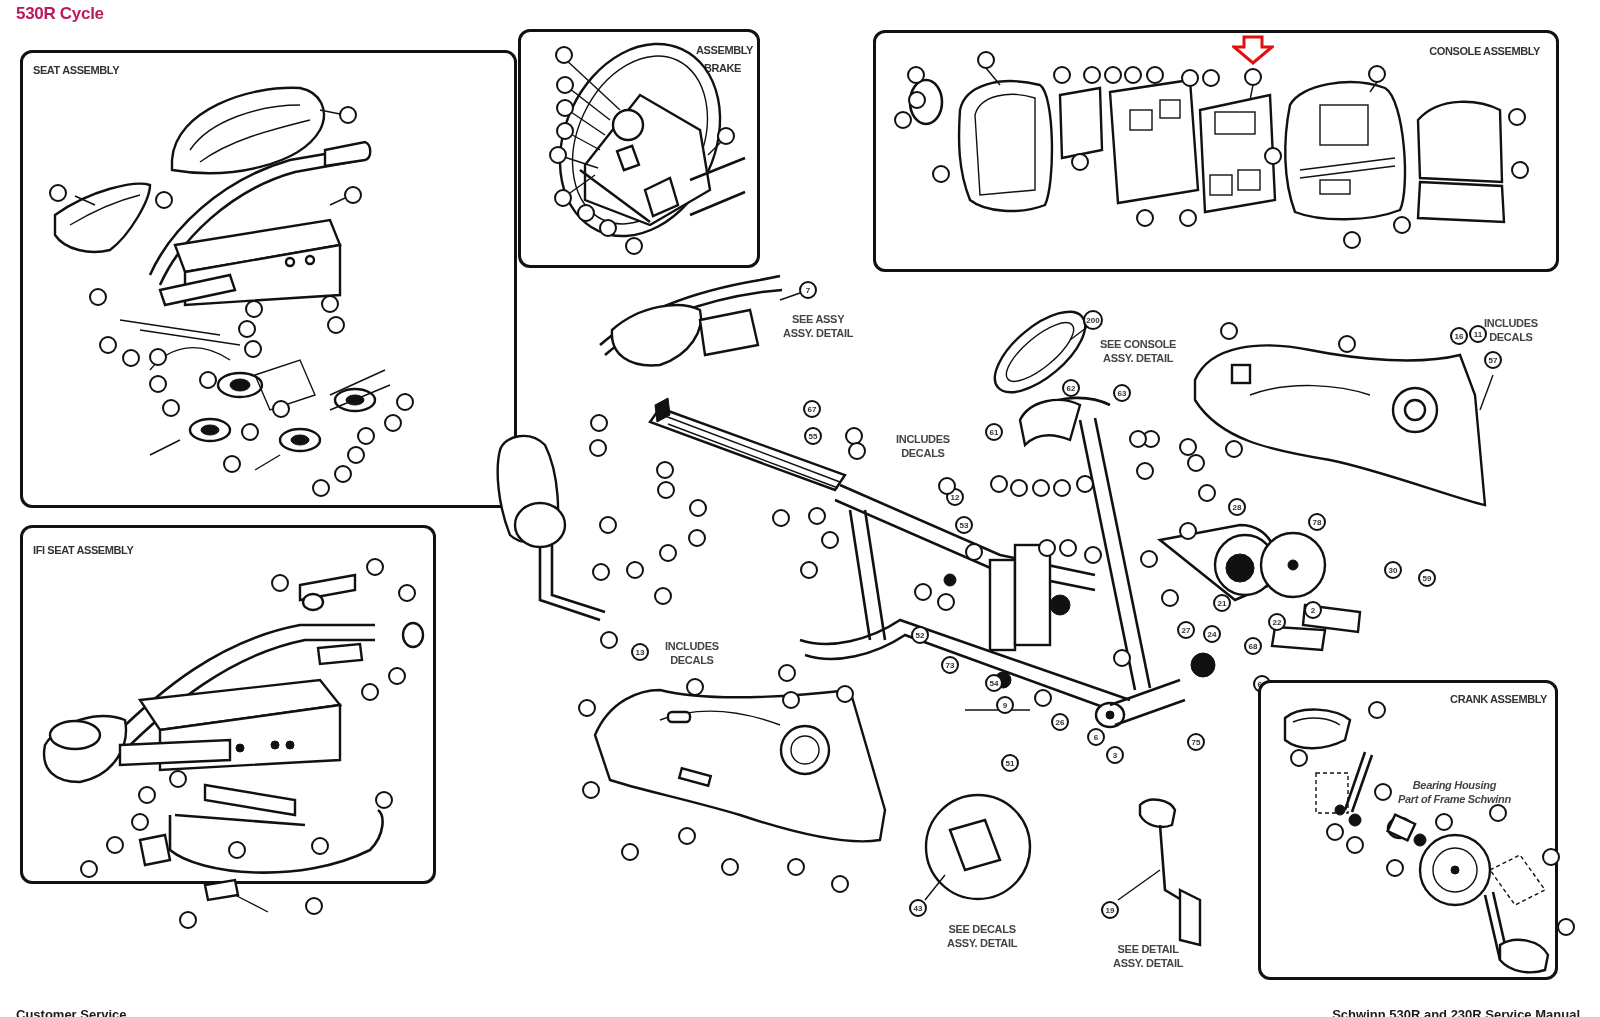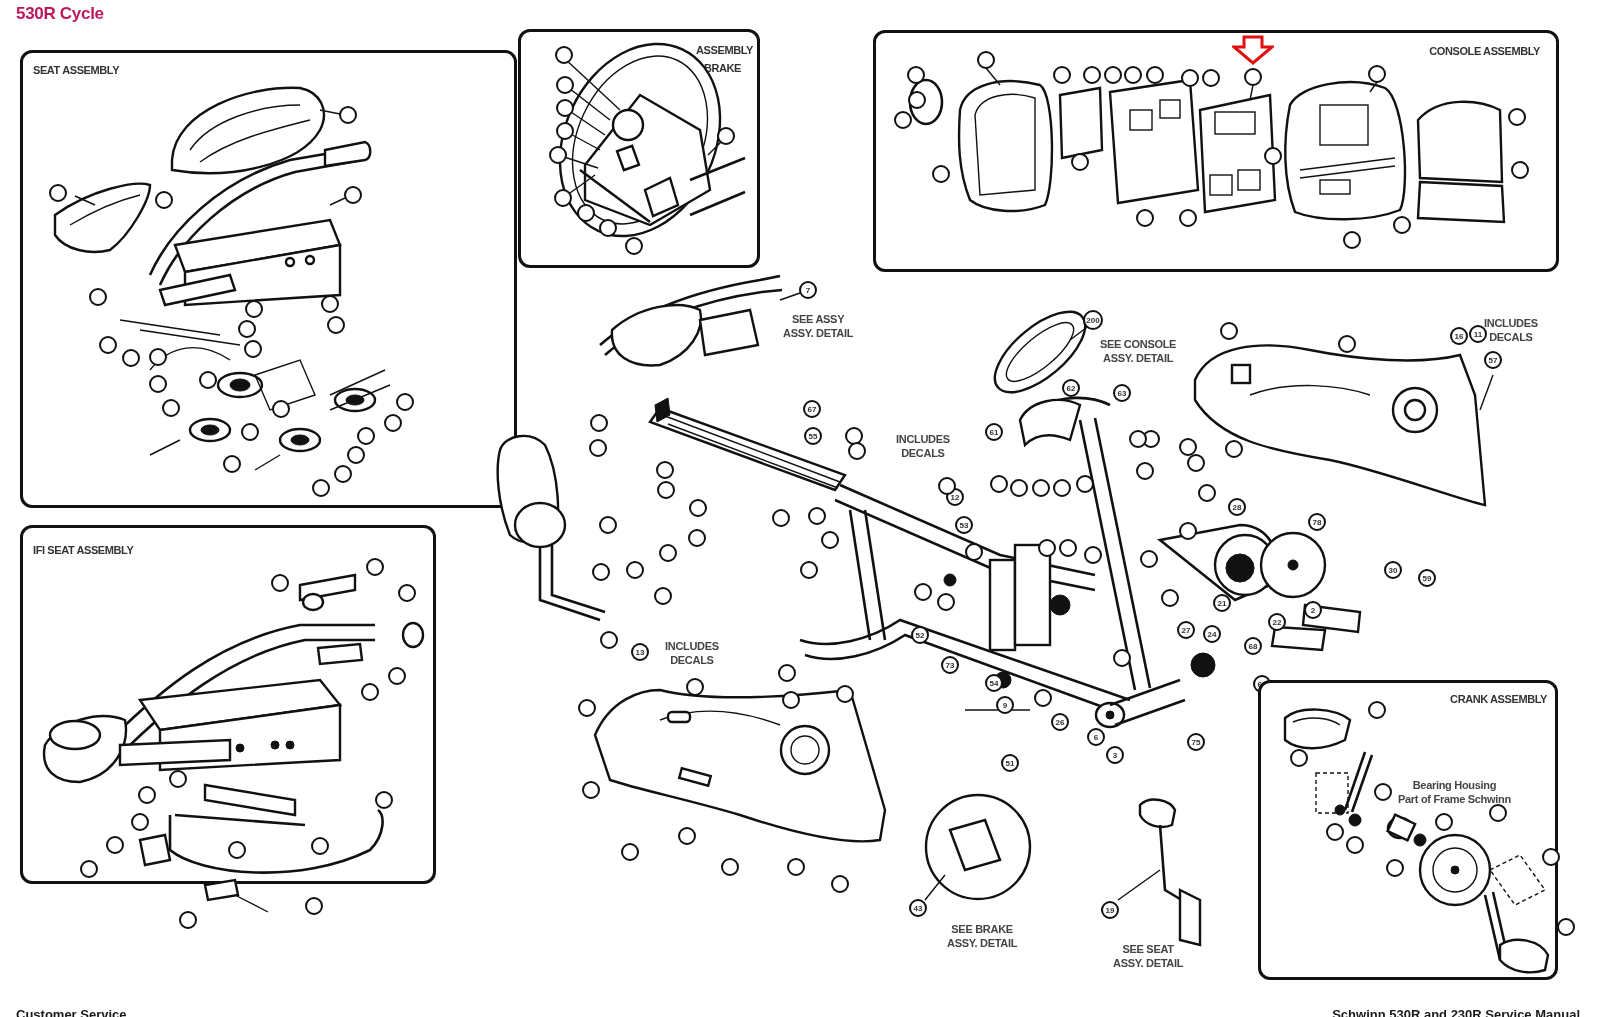--- a/index.html
+++ b/index.html
@@ -1,21 +1,21 @@
 <!DOCTYPE html>
 <html><head>
 <meta charset="utf-8">
 <style>
   html,body{margin:0;padding:0;background:#ffffff;}
   body{width:1600px;height:1017px;position:relative;overflow:hidden;font-family:"Liberation Sans",sans-serif;color:#111;}
   .page-title{position:absolute;left:16px;top:4px;font-size:17px;font-weight:bold;letter-spacing:-0.3px;color:#be185d;}
   .panel{position:absolute;border:3px solid #111;border-radius:12px;box-sizing:border-box;background:#fff;}
   .panel-label{position:absolute;font-size:11px;font-weight:bold;letter-spacing:-0.4px;color:#333;text-transform:uppercase;line-height:13px;}
   .callout{position:absolute;font-size:11px;font-weight:bold;color:#444;text-align:center;line-height:14px;letter-spacing:-0.3px;white-space:nowrap;}
-  .callout.normal{text-transform:none;font-weight:bold;}
+  .callout.normal{text-transform:none;font-weight:bold;font-style:italic;}
   svg.art{position:absolute;left:0;top:0;overflow:visible;}
   .balloon circle{fill:#fff;stroke:#111;stroke-width:2;}
   .balloon text{font-family:"Liberation Sans",sans-serif;font-size:8px;fill:#333;text-anchor:middle;dominant-baseline:central;font-weight:bold;}
   .ln{stroke:#111;stroke-width:1.4;fill:none;}
   .thick{stroke:#111;stroke-width:2.6;fill:none;}
   .part{stroke:#111;stroke-width:2.4;fill:#fff;}
   .dark{fill:#111;stroke:#111;}
   .dash{stroke:#111;stroke-width:1.4;fill:none;stroke-dasharray:4 3;}
   .footer-left{position:absolute;left:16px;top:1007px;font-size:13px;font-weight:bold;color:#1a1a1a;}
   .footer-right{position:absolute;right:20px;top:1007px;font-size:13px;font-weight:bold;color:#1a1a1a;}
@@ -777,25 +777,25 @@
 </div>
 <div class="callout" style="left:1484px;top:316px;">
   <div>INCLUDES</div>
   <div>DECALS</div>
 </div>
 <div class="callout" style="left:665px;top:639px;">
   <div>INCLUDES</div>
   <div>DECALS</div>
 </div>
 <div class="callout" style="left:947px;top:922px;">
-  <div>SEE BRAKE</div>
+  <div>SEE DECALS</div>
   <div>ASSY. DETAIL</div>
 </div>
 <div class="callout" style="left:1113px;top:942px;">
-  <div>SEE SEAT</div>
+  <div>SEE DETAIL</div>
   <div>ASSY. DETAIL</div>
 </div>
 
 <div class="panel" style="left:1258px;top:680px;width:300px;height:300px;padding-left:16px;">
   <div class="panel-label" style="right:8px;top:10px;">CRANK ASSEMBLY</div>
 </div>
 <div class="callout normal" style="left:1398px;top:778px;color:#444;">
   <div>Bearing Housing</div>
   <div>Part of Frame Schwinn</div>
 </div>

